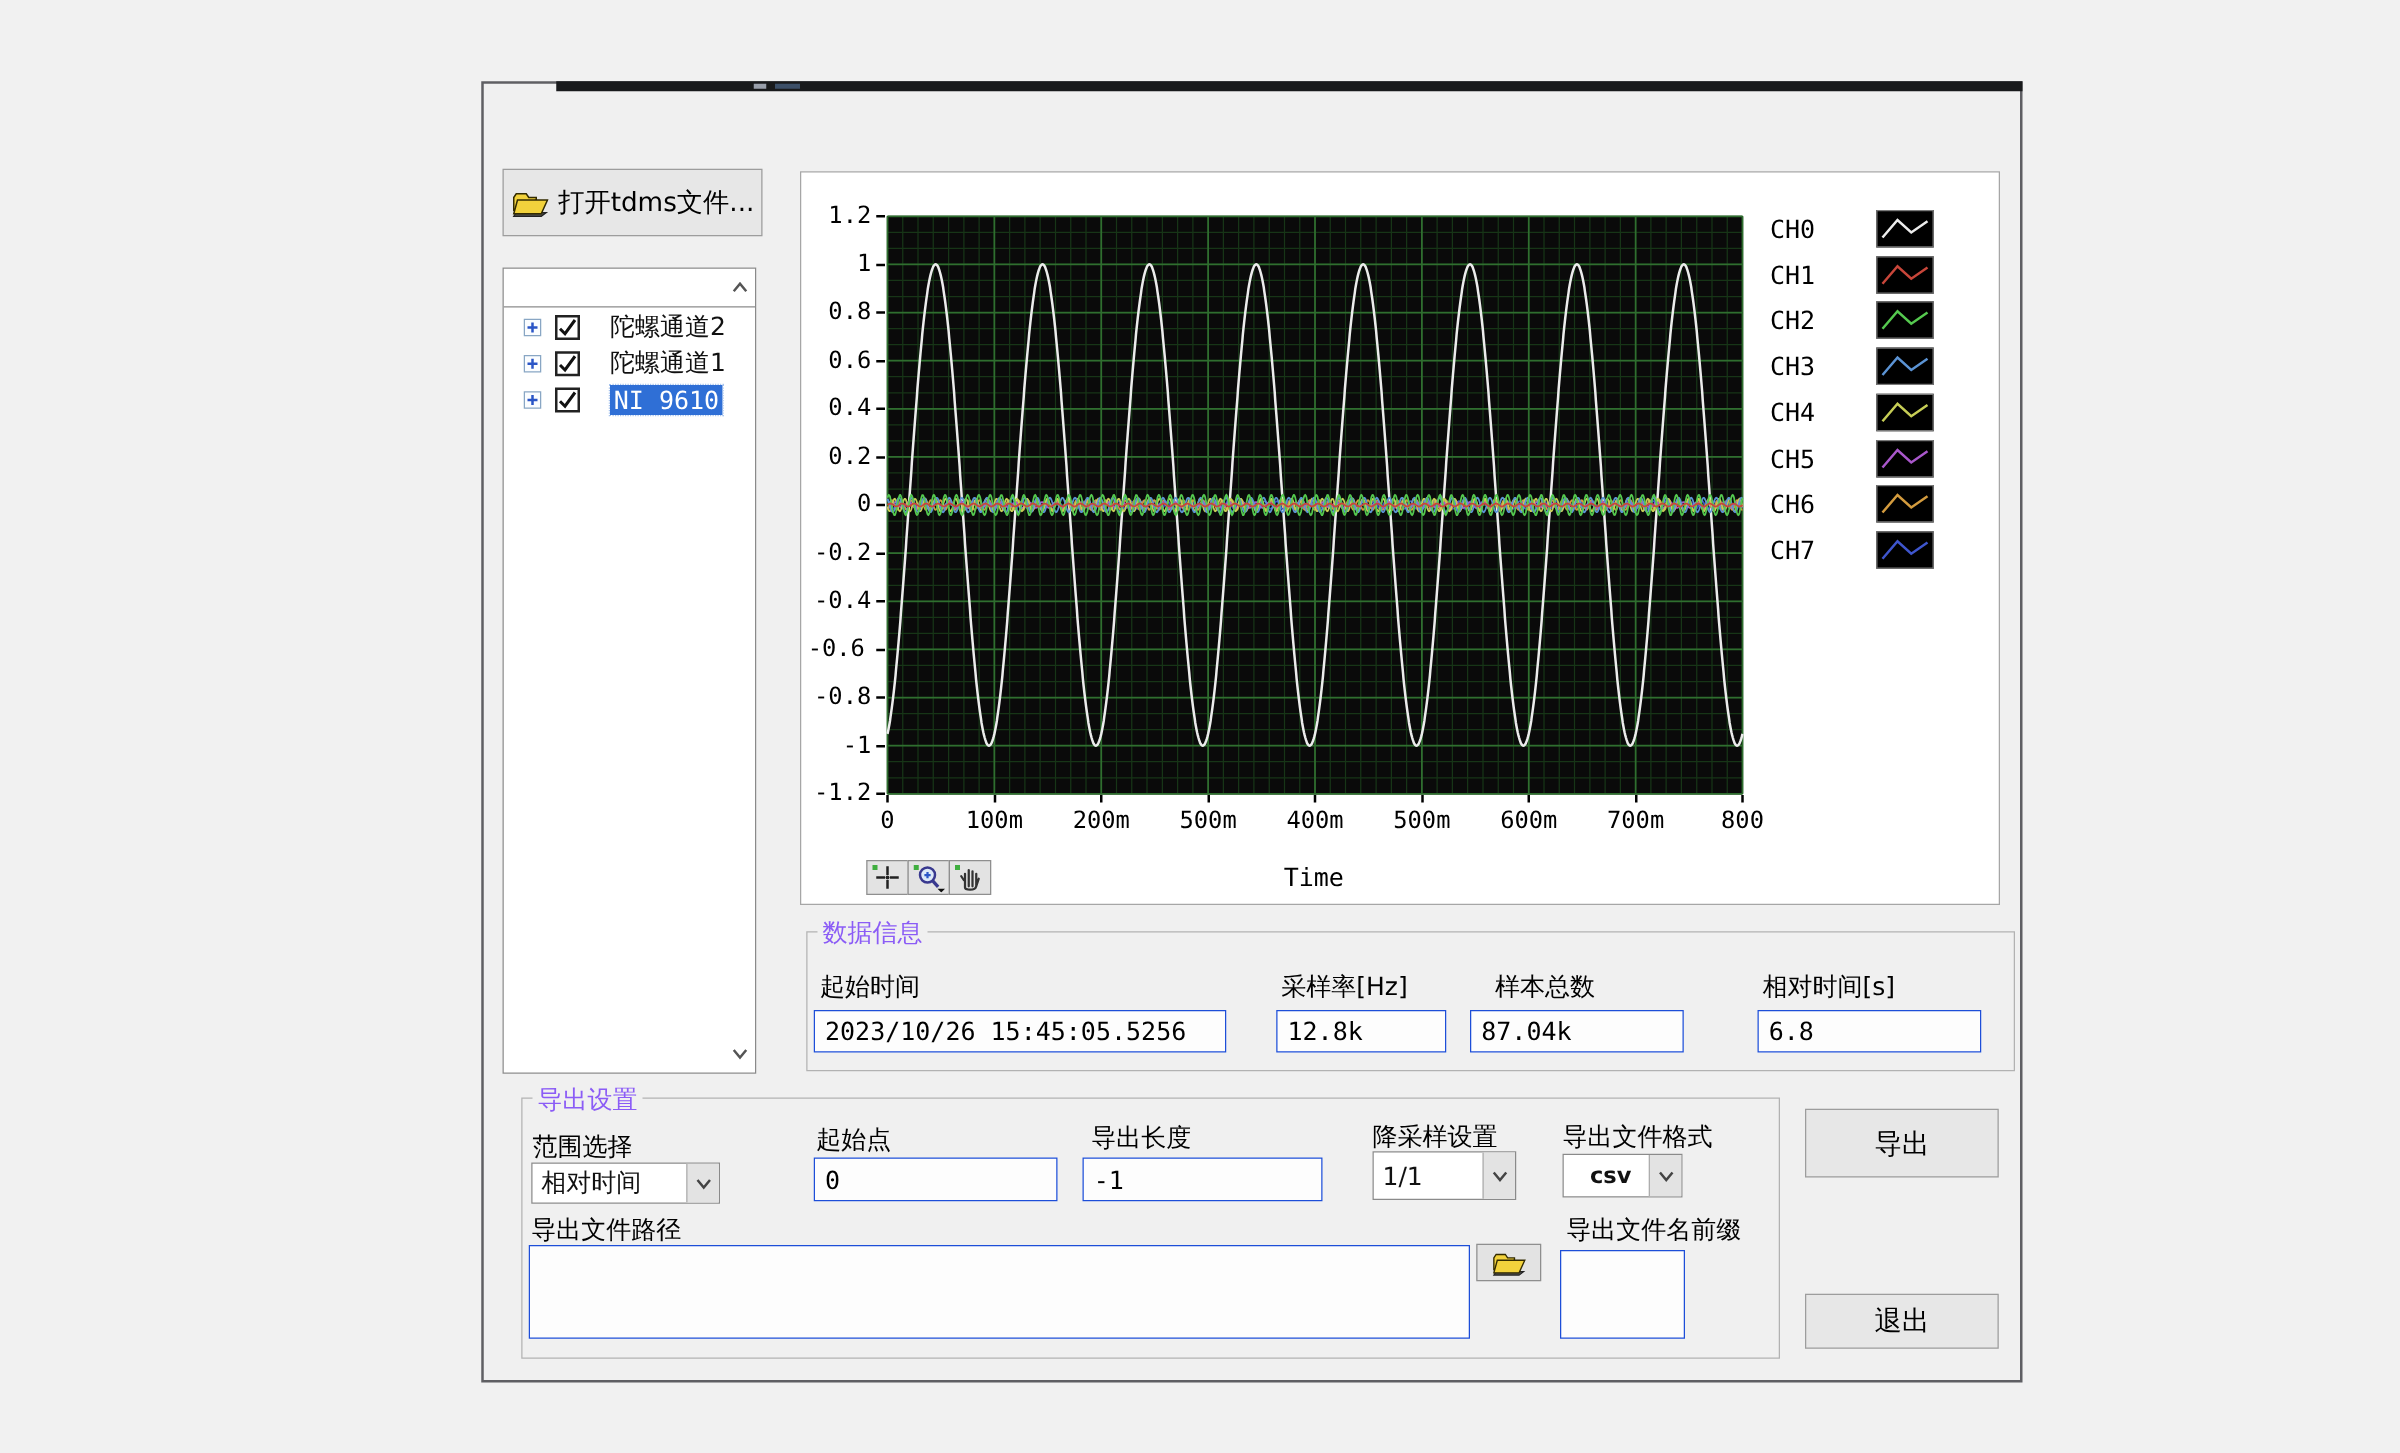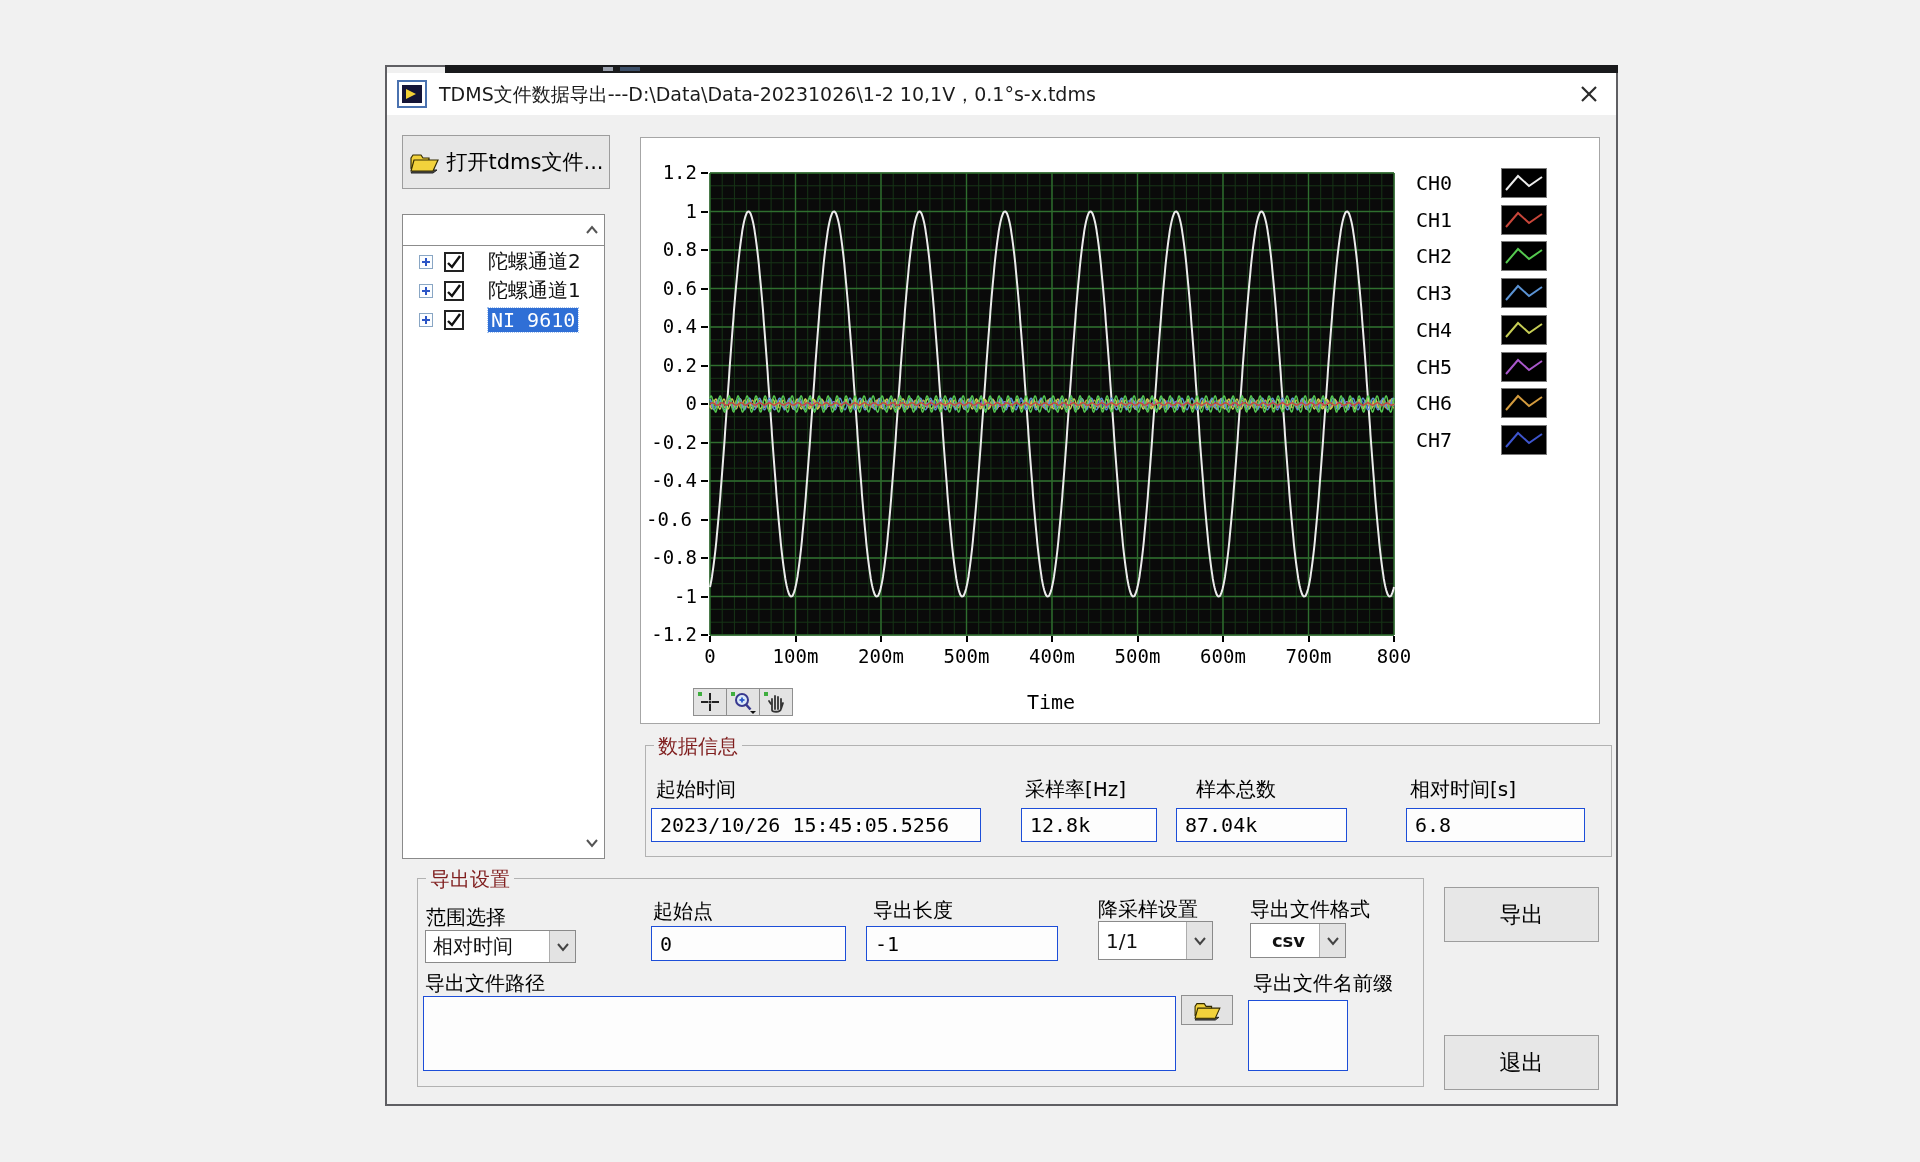--- a/index.html
+++ b/index.html
@@ -38,59 +38,46 @@
   .ytick-dash { position:absolute; width:7px; height:2px; background:#000; }
   .xtick-label { position:absolute; top:507px; width:80px; text-align:center; font-family:"DejaVu Sans Mono",monospace; font-size:19px; color:#000; }
   .xtick-dash { position:absolute; top:498px; width:2px; height:6px; background:#000; }
   #time-label { position:absolute; left:330px; top:552px; width:160px; text-align:center; font-family:"DejaVu Sans Mono",monospace; font-size:20px; color:#000; }
   #graph-tools { position:absolute; left:52px; top:550px; display:flex; }
   .tool-btn { width:34px; height:28px; background:#e3e3e3; border:1px solid #8f8f8f; margin-right:-1px; display:flex; align-items:center; justify-content:center; }
   .legend-label { position:absolute; left:775px; font-family:"DejaVu Sans Mono",monospace; font-size:20px; color:#000; }
   .legend-swatch { position:absolute; left:860px; width:46px; height:30px; background:#000; border:1px solid #7a7a7a; }
 
   .groupbox { position:absolute; border:1px solid #b2b2b2; }
-  .group-label { position:absolute; top:-13px; left:8px; background:#f0f0f0; padding:0 4px; font-size:20px; color:#7f1d1d; white-space:nowrap; }
+  .group-label { position:absolute; top:-13px; left:8px; background:#f0f0f0; padding:0 4px; font-size:20px; color:#8b5cf6; white-space:nowrap; }
   .field-label { position:absolute; font-size:20px; color:#000; white-space:nowrap; }
   .text-input { position:absolute; background:#fdfdfd; border:1px solid #1d4ed8; font-family:"DejaVu Sans Mono",monospace; font-size:20px; color:#000; display:flex; align-items:center; padding-left:8px; white-space:pre; }
   .combo { position:absolute; background:#fff; border:1px solid #8a8a8a; display:flex; }
   .combo .val { flex:1; display:flex; align-items:center; padding-left:7px; font-size:20px; white-space:nowrap; }
   .combo .arrow-btn { width:26px; border-left:1px solid #adadad; background:#e3e3e3; display:flex; align-items:center; justify-content:center; }
 
   #info-group { left:258px; top:678px; width:967px; height:112px; }
   #export-group { left:30px; top:811px; width:1007px; height:209px; }
 
   #export-btn { position:absolute; left:1057px; top:820px; width:155px; height:55px; font-size:22px; }
-  #exit-btn { position:absolute; left:1057px; top:968px; width:155px; height:55px; font-size:22px; }
+  #exit-btn { position:absolute; left:1057px; top:968px; width:155px; height:44px; font-size:22px; }
 
   .folder-svg { display:block; }
   #path-folder-btn { position:absolute; left:763px; top:116px; width:52px; height:30px; background:#e3e3e3; border:1px solid #8f8f8f; display:flex; align-items:center; justify-content:center; }
 </style>
 </head>
 <body>
 
 <div id="dialog">
 
   <div id="top-strip">
     <div class="strip-dash" style="left:158px;width:10px;background:#9aa0ac;"></div>
     <div class="strip-dash" style="left:175px;width:20px;background:#3c4f68;"></div>
   </div>
 
-  <div id="title-bar">
-    <div id="title-icon">
-      <div class="inner"></div>
-        <div class="arrow"></div>
-    </div>
-    <div id="title-text">TDMS文件数据导出---D:\Data\Data-20231026\1-2 10,1V，0.1°s-x.tdms</div>
-    <div id="close-btn">
-      <svg width="20" height="20">
-          <line x1="3" y1="3" x2="17" y2="17" stroke="#2b2b2b" stroke-width="2.2"></line>
-          <line x1="17" y1="3" x2="3" y2="17" stroke="#2b2b2b" stroke-width="2.2"></line>
-        </svg>
-    </div>
-  </div>
 
   <div id="open-btn" class="win-button">
     <svg class="folder-svg" width="30" height="24" viewBox="0 0 30 24">
       <polygon points="4,20 28,20 24,23 2,23" fill="#4c4c4c" stroke="#222" stroke-width="1"></polygon>
       <polygon points="2,8 4,5 12,5 14,8 20,8 20,10 2,18" fill="#f2d23c" stroke="#332b00" stroke-width="1.2"></polygon>
       <polygon points="5,10 29,10 24,21 2,21" fill="#f2d23c" stroke="#332b00" stroke-width="1.2"></polygon>
     </svg>
     <span>打开tdms文件...</span>
   </div>
 

